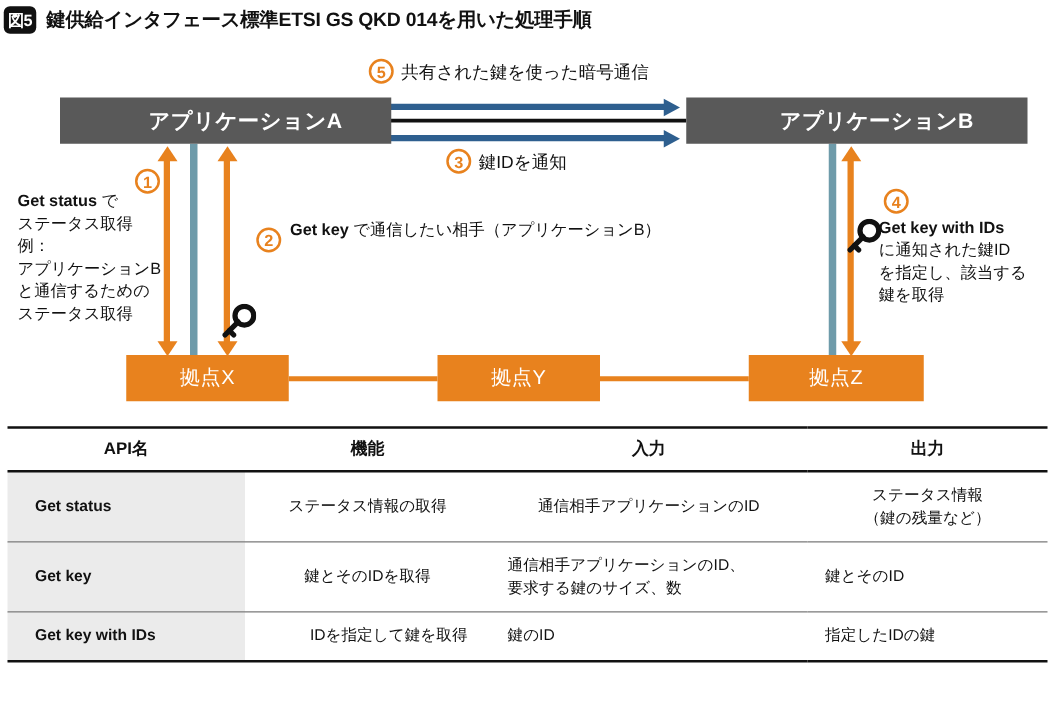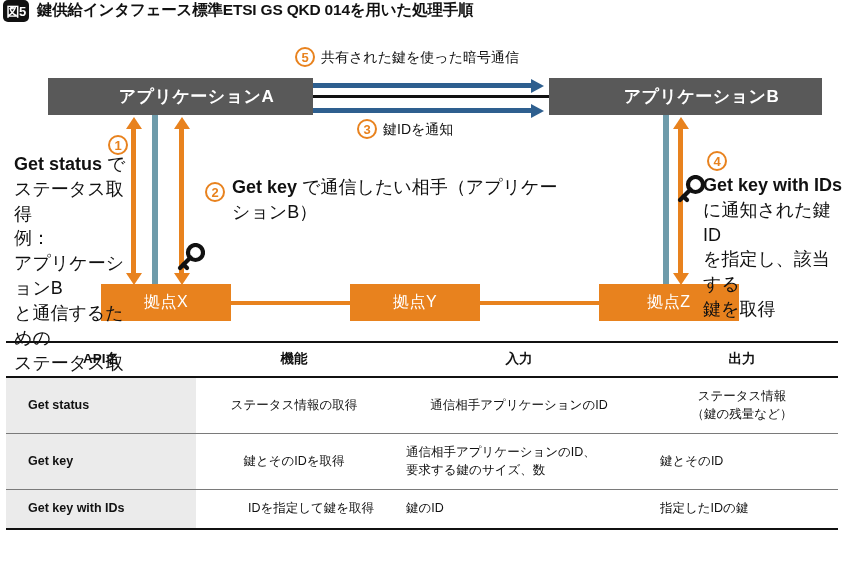--- a/index.html
+++ b/index.html
@@ -15,21 +15,21 @@
     color: #1a1a1a;
     overflow: hidden;
   }
 
   
   .title-bar {
     position: absolute;
     left: 0; top: 0;
     width: 844px; height: 32px;
     display: flex;
-    align-items: flex-start;
+    align-items: center;
   }
   .fig-badge {
     width: 26px; height: 22px;
     border-radius: 5px;
     background: #111111;
     color: #ffffff;
     font-size: 13px;
     font-weight: bold;
     display: flex;
     align-items: center;
@@ -185,21 +185,21 @@
     font-size: 14px;
     color: #111111;
     white-space: nowrap;
     line-height: 1.35;
   }
   #label-5 { left: 321px; top: 16px; }
   #label-3 { left: 383px; top: 88px; text-align: right; }
 
   .desc-block {
     position: absolute;
-    font-size: 18px;
+    font-size: 13px;
     color: #111111;
     line-height: 1.38;
   }
   #desc-1 { left: 14px;  top: 120px; width: 125px; }
   #desc-2 { left: 232px; top: 143px; width: 330px; }
   #desc-4 { left: 703px; top: 141px; width: 140px; }
 
   .api-name { font-weight: bold; }
 
   

